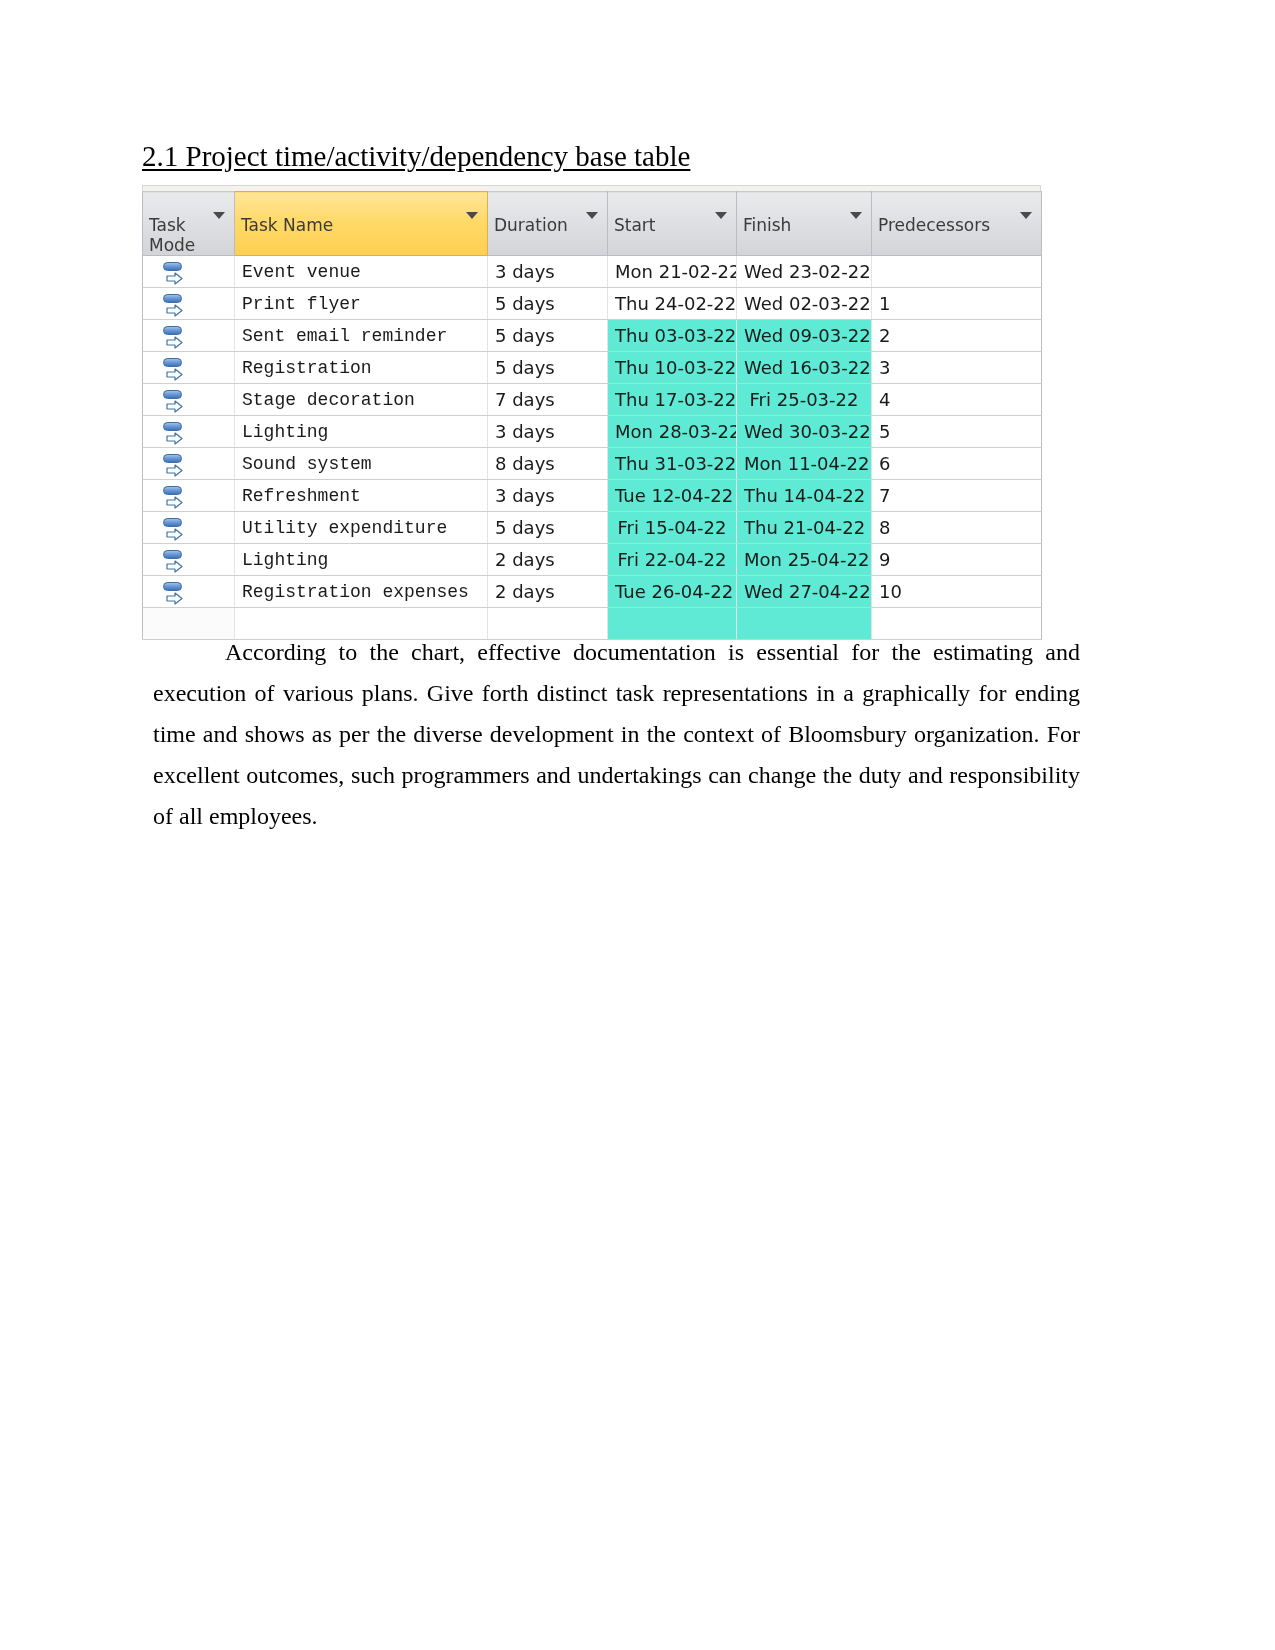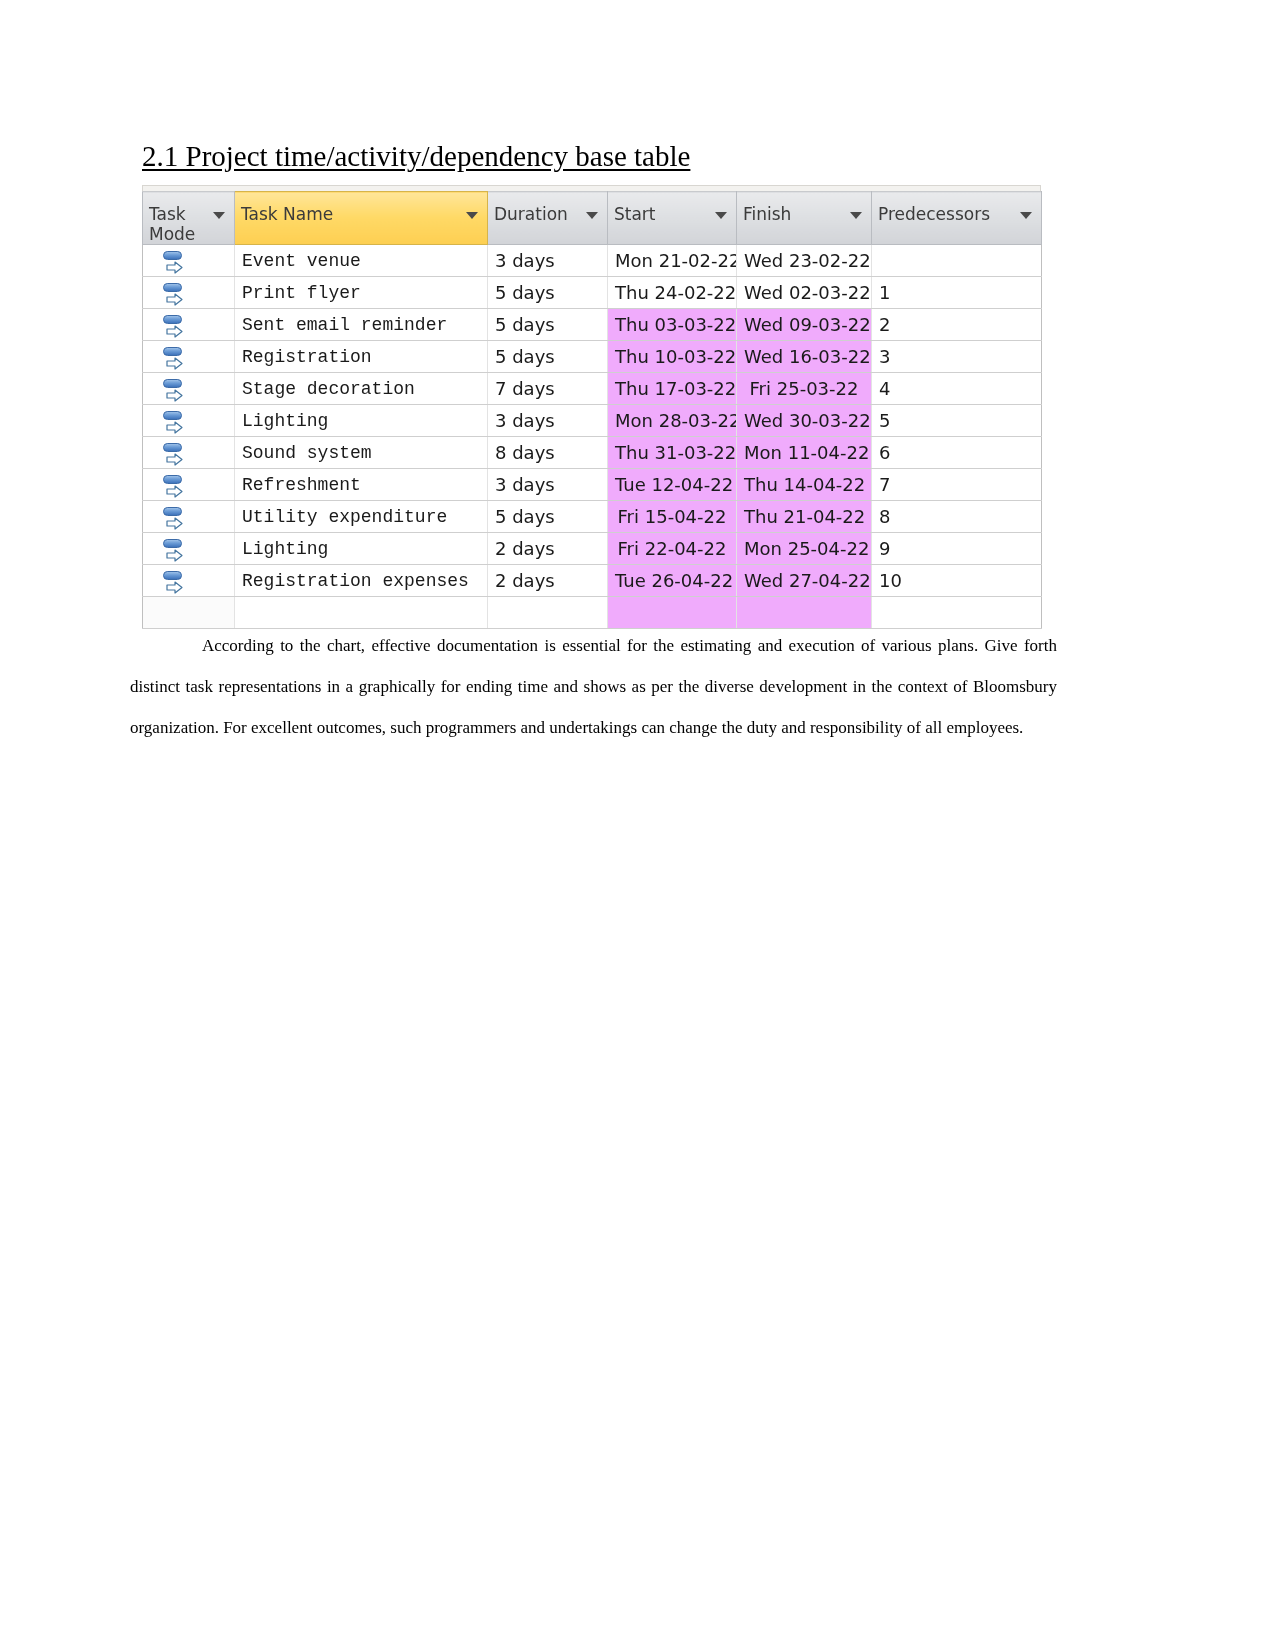--- a/index.html
+++ b/index.html
@@ -73,24 +73,23 @@
     padding: 0 6px;
     vertical-align: top;
     font-weight: normal;
     font-size: 17px;
     color: #3b3b3b;
     text-align: left;
     position: relative;
   }
   table.msp thead th .hd-label {
     display: block;
-    padding-top: 6px;
+    padding-top: 23px;
     line-height: 20px;
     white-space: pre-line;
-    margin-top: 6px;
   }
   table.msp thead th.name-col {
     background: linear-gradient(to bottom, #ffe699 0%, #ffd966 48%, #fdcf52 100%);
     border: 1px solid #d6b44a;
     color: #3b3b3b;
   }
   .hd-arrow {
     position: absolute;
     right: 9px;
     top: 20px;
@@ -119,21 +118,21 @@
   table.msp tbody tr td:last-child  { border-right: 1px solid #bfbfbf; }
 
   td.mode-cell {
     background: #fbfbfb;
     padding: 0;
     text-align: left;
   }
   td.name-cell { padding-left: 26px; background: #ffffff; font-family: Liberation Mono, monospace; }
   td.dur-cell  { background: #ffffff; }
   td.date-cell { background: #ffffff; text-align: center; }
-  td.date-cell.tinted { background: #f0abfc; }
+  td.date-cell.tinted { background: #5eead4; }
   td.pred-cell { background: #ffffff; }
 
   tr.filler td { height: 14px; border-bottom: 1px solid #e6e5dd; }
   tr.filler td.mode-cell { background: #fbfbfb; }
 
   
   .mode-icon {
     position: relative;
     width: 26px;
     height: 26px;
@@ -151,25 +150,25 @@
   }
   .mode-icon .arrow {
     position: absolute;
     left: 4px; top: 11px;
     width: 17px; height: 13px;
   }
 
   
   .body-par {
     position: absolute;
-    left: 130px;
+    left: 153px;
     top: 608px;
     width: 927px;
     font-family: "Liberation Serif", "DejaVu Serif", serif;
-    font-size: 17px;
+    font-size: 24px;
     line-height: 41px;
     text-align: justify;
     text-indent: 72px;
     color: #000;
     hyphens: none;
   }
 </style>
 </head>
 <body>
 

